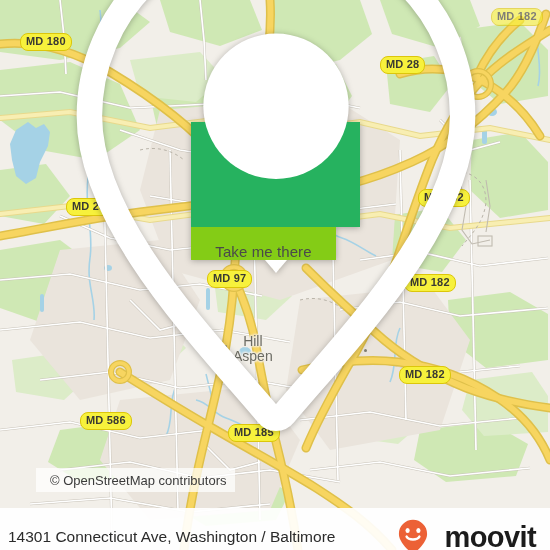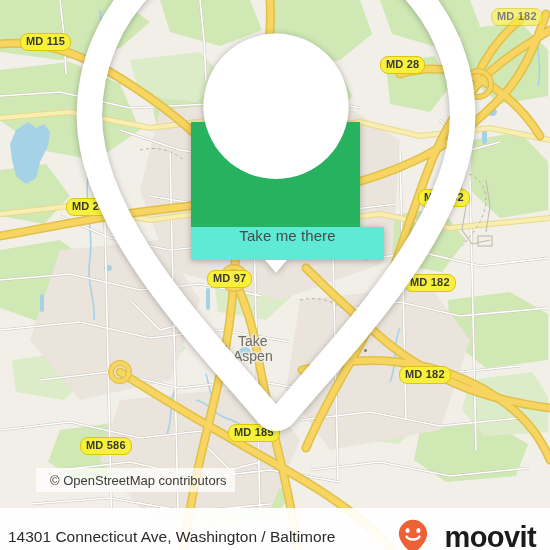--- a/index.html
+++ b/index.html
@@ -89,25 +89,25 @@
     width: 169px;
     height: 105px;
     background: #26b25f;
     display: flex;
     align-items: center;
     justify-content: center;
   }
   #popup-image svg { display:block; }
   #popup-action {
     position: relative;
-    width: 193px;
+    width: 145px;
     height: 33px;
-    background: #5eead4;
+    background: #84cc16;
     display: flex;
-    align-items: flex-start;
+    align-items: flex-end;
     justify-content: center;
   }
   #popup-action-label {
     color: #4a4a4a;
     font-family: "Liberation Sans", sans-serif;
     font-size: 15px;
     letter-spacing: 0.1px;
   }
   #popup-tail {
     position: absolute;
@@ -370,35 +370,35 @@
           <path d="M140,150 C156,146 172,150 184,160"></path>
         </g>
         <g stroke="#c0bbb0" stroke-width="1.1" fill="none">
           <path d="M460,182 L466,206 L462,230 L472,244 L490,240"></path>
           <path d="M486,180 L490,206 L486,232"></path>
           <rect x="478" y="236" width="14" height="10" fill="none"></rect>
         </g>
       </g>
     </svg>
 
-    <div class="shield" style="left:20px;  top:33px;">MD 115</div>
+    <div class="shield" style="left:20px;  top:33px;">MD 180</div>
     <div class="shield" style="left:231px; top:62px;">MD 97</div>
     <div class="shield" style="left:380px; top:56px;">MD 28</div>
     <div class="shield faded" style="left:491px; top:8px;">MD 182</div>
     <div class="shield" style="left:66px;  top:198px;">MD 28</div>
     <div class="shield" style="left:418px; top:189px;">MD 182</div>
     <div class="shield" style="left:207px; top:270px;">MD 97</div>
     <div class="shield" style="left:404px; top:274px;">MD 182</div>
     <div class="shield" style="left:399px; top:366px;">MD 182</div>
     <div class="shield" style="left:228px; top:424px;">MD 185</div>
-    <div class="shield" style="left:80px;  top:437px;">MD 586</div>
+    <div class="shield" style="left:80px;  top:412px;">MD 586</div>
 
     <div class="place-dot" style="left:224px; top:345px;"></div>
     <div class="place-label" style="left:233px; top:334px;">
-      <div>Take</div>
+      <div>Hill</div>
       <div>Aspen</div>
     </div>
 
     <div class="poi-dot" style="left:364px; top:349px;"></div>
 
     <div id="popup">
       <div id="popup-image">
         <span>
           <svg width="46" height="56" viewBox="0 0 46 56" xmlns="http://www.w3.org/2000/svg" aria-hidden="true">
             <path d="M23 3 C12.5 3 4 11.5 4 22 C4 33 16 45 22.2 52.4 C22.6 52.9 23.4 52.9 23.8 52.4 C30 45 42 33 42 22 C42 11.5 33.5 3 23 3 Z" fill="none" stroke="#ffffff" stroke-width="2.6"></path>

